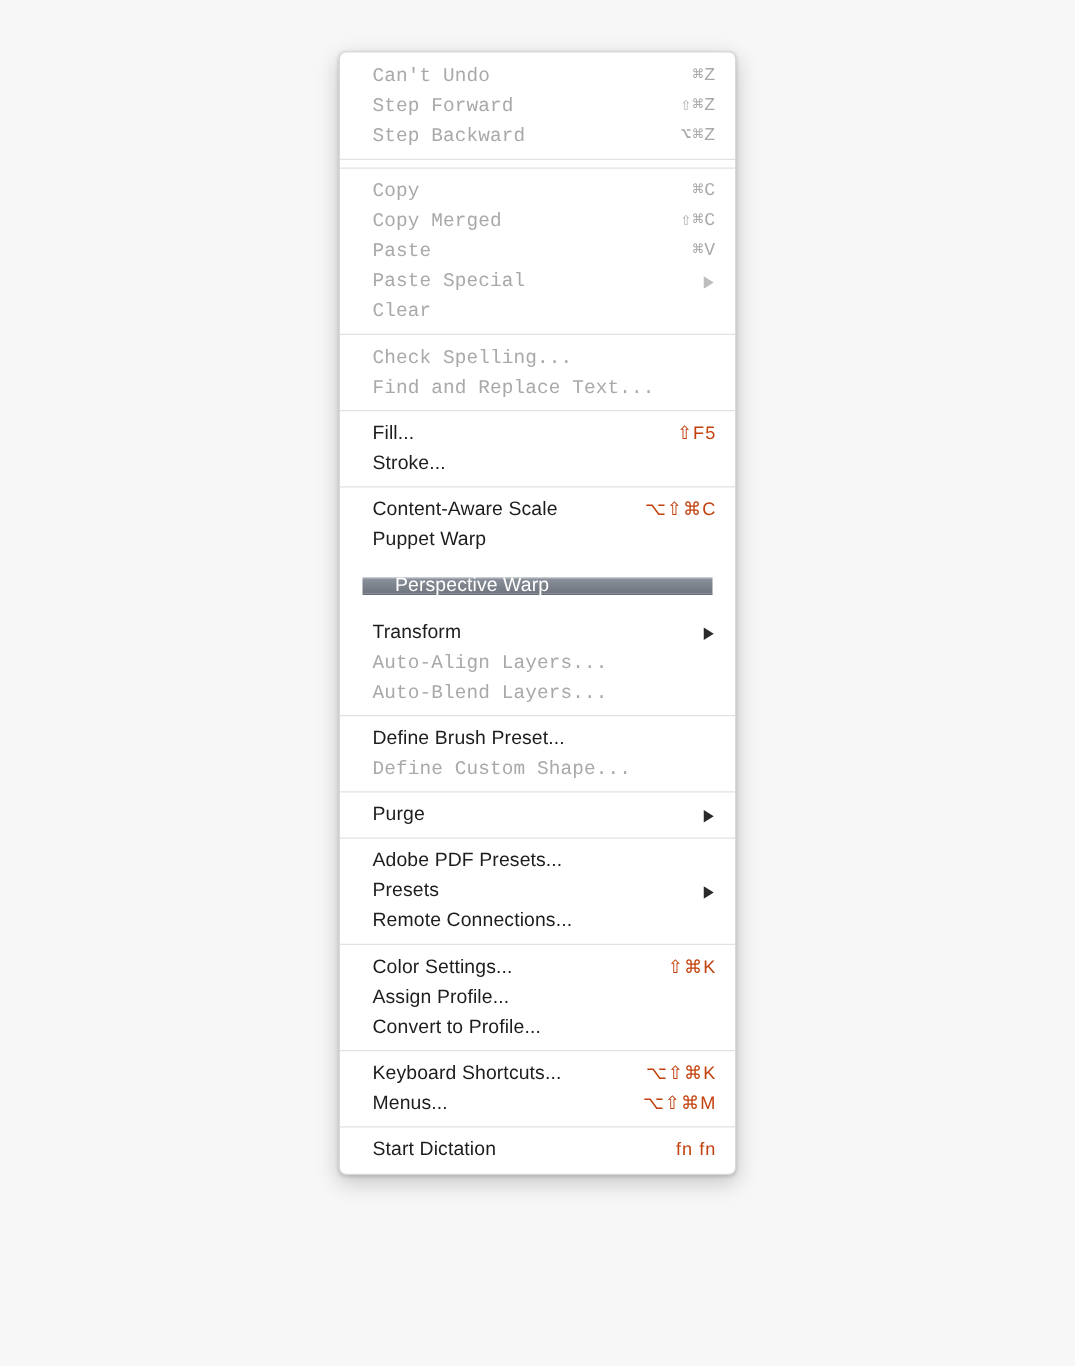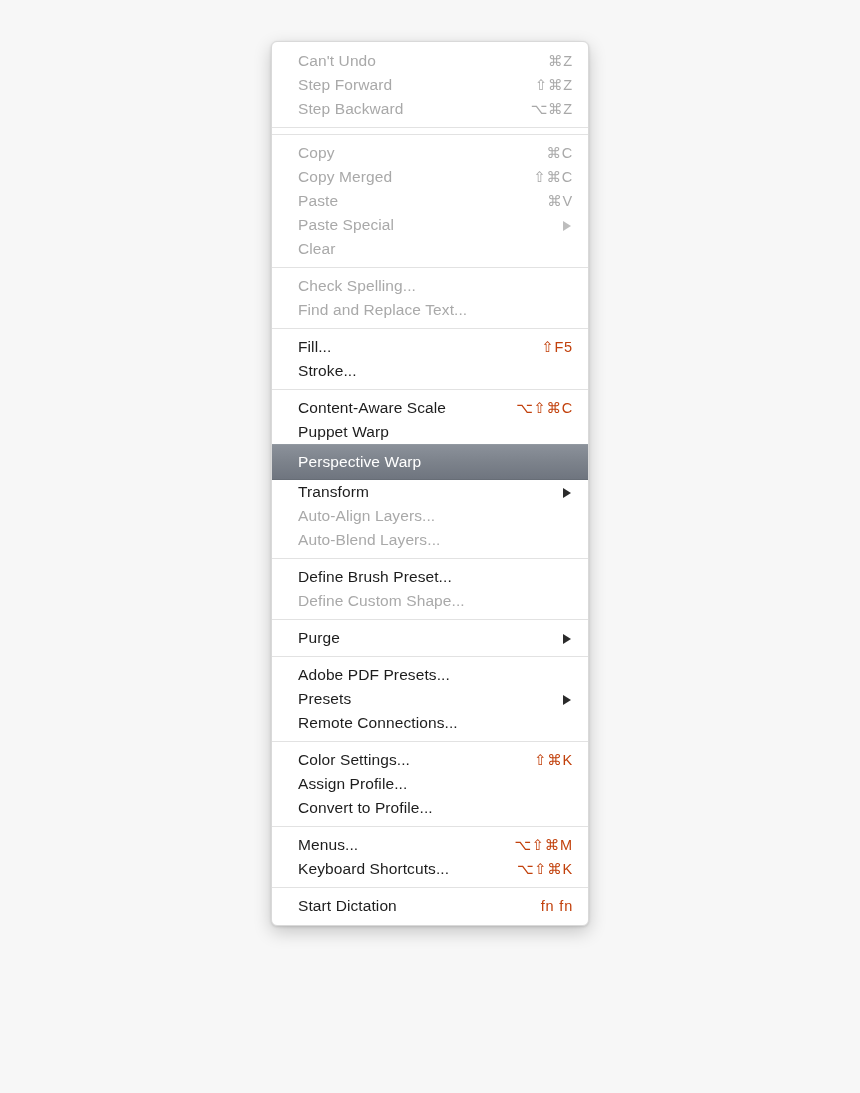--- a/index.html
+++ b/index.html
@@ -83,34 +83,35 @@
     height: 0;
     border-top: 5px solid transparent;
     border-bottom: 5px solid transparent;
     border-left: 8px solid #2b2b2b;
   }
 
   
   .menu-item.disabled,
   .menu-item.disabled .shortcut {
     color: #a9a9a9;
+    font-family: Liberation Mono, monospace;
   }
   .menu-item.disabled .submenu-arrow::after {
     border-left-color: #bdbdbd;
   }
 
   
   .menu-item.selected {
     background: linear-gradient(to bottom, #8b919a 0%, #7c828b 50%, #6f757f 100%);
     color: #ffffff;
-    margin: 0;
+    margin: 18px;
     padding-left: 26px;
     border-top: 1px solid #9299a1;
     border-bottom: 1px solid #676d76;
-    height: 36px;
+    height: 14px;
     line-height: 24px;
     justify-content: center;
   }
   .menu-item.selected .label { color: #ffffff; }
 </style>
 </head>
 <body>
 
 <div id="menu-panel">
     <div class="menu-group">
@@ -257,29 +258,29 @@
         <span class="spacer"></span>
       </div>
       <div class="menu-item">
         <span class="label">Convert to Profile...</span>
         <span class="spacer"></span>
       </div>
     </div>
     <div class="menu-separator"></div>
     <div class="menu-group">
       <div class="menu-item">
+        <span class="label">Keyboard Shortcuts...</span>
+        <span class="spacer"></span>
+        <span class="shortcut">⌥⇧⌘K</span>
+      </div>
+      <div class="menu-item">
         <span class="label">Menus...</span>
         <span class="spacer"></span>
         <span class="shortcut">⌥⇧⌘M</span>
       </div>
-      <div class="menu-item">
-        <span class="label">Keyboard Shortcuts...</span>
-        <span class="spacer"></span>
-        <span class="shortcut">⌥⇧⌘K</span>
-      </div>
     </div>
     <div class="menu-separator"></div>
     <div class="menu-group">
       <div class="menu-item">
         <span class="label">Start Dictation</span>
         <span class="spacer"></span>
         <span class="shortcut">fn fn</span>
       </div>
     </div>
   </div>

